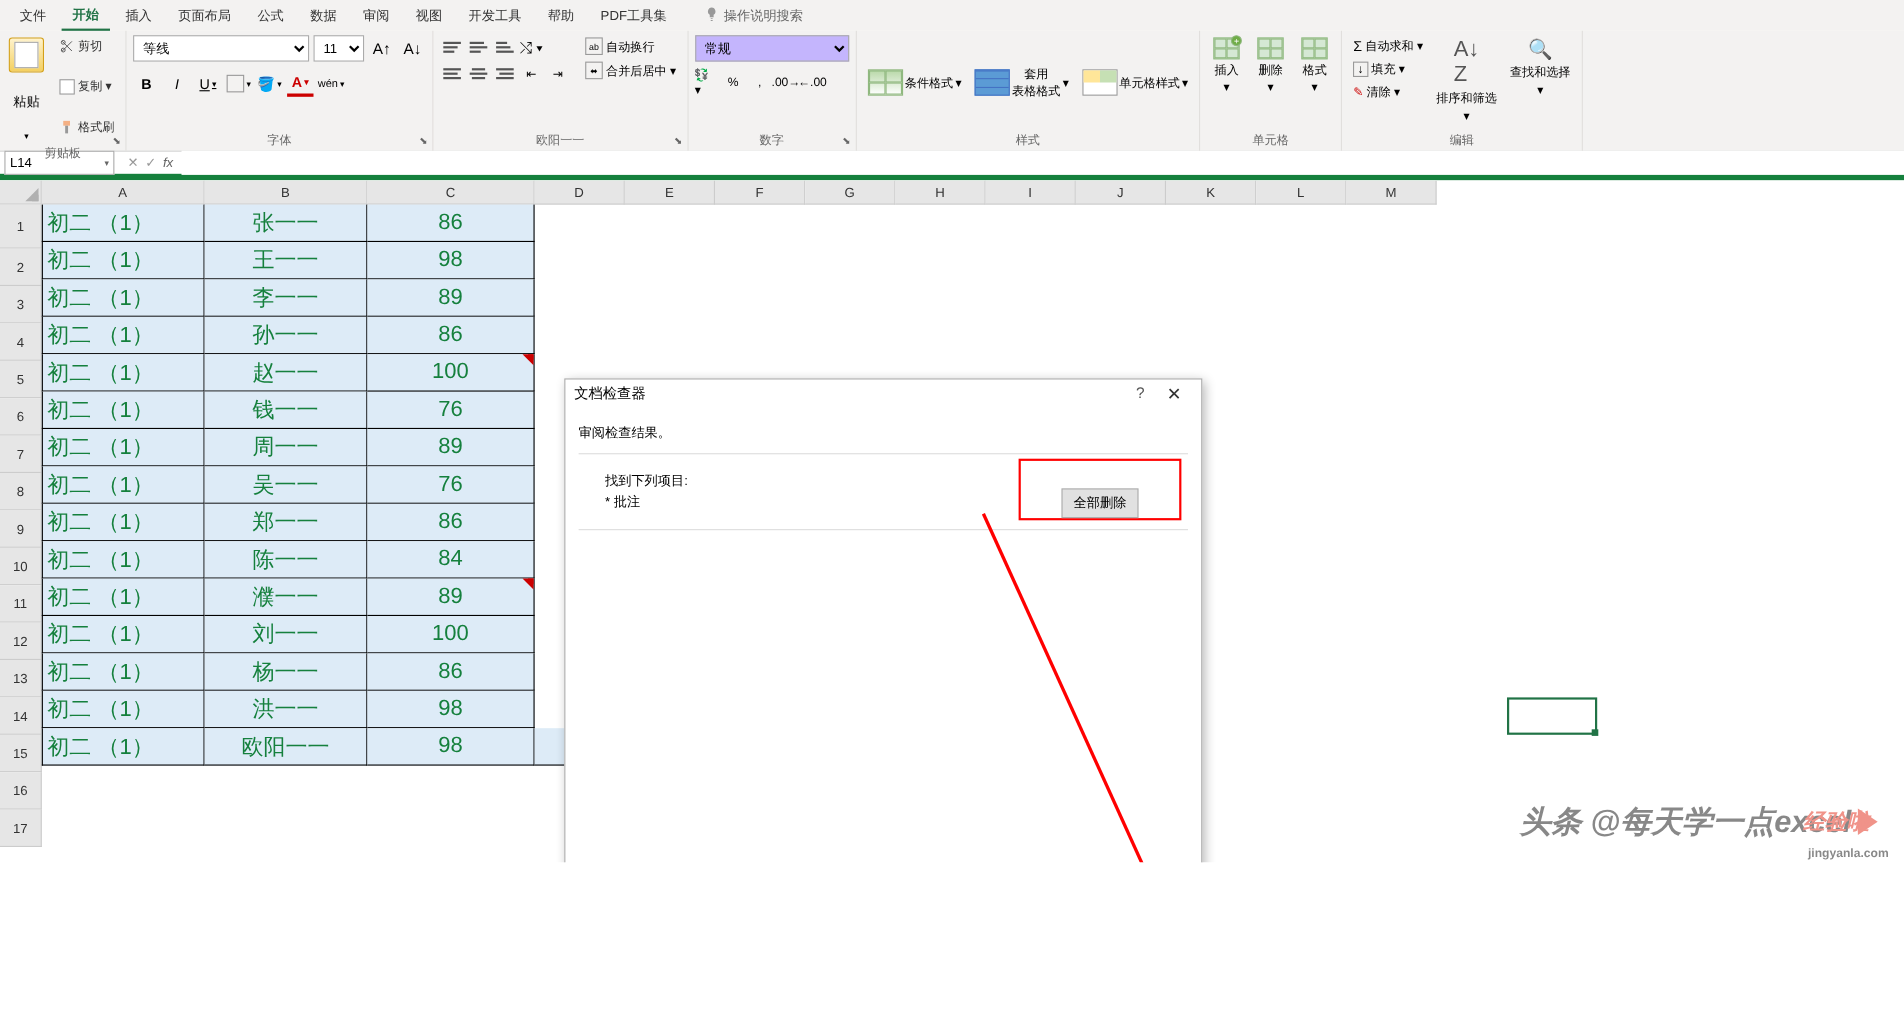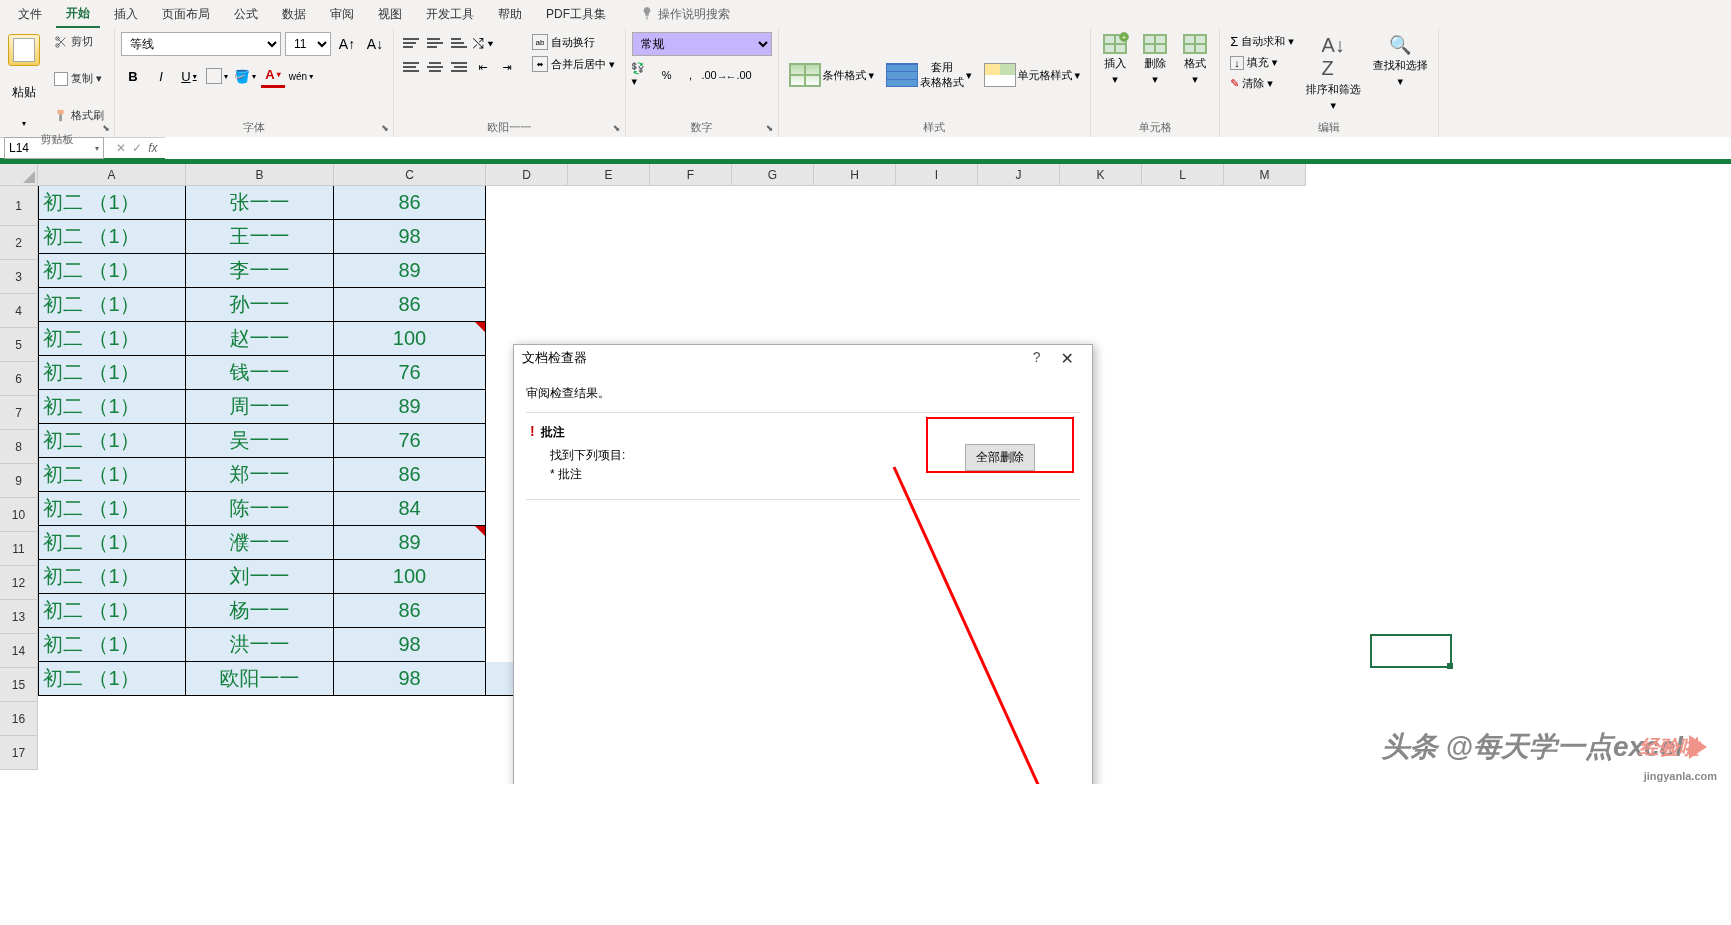--- a/index.html
+++ b/index.html
@@ -484,21 +484,20 @@
 
   <div class="dialog">
     <div class="dialog-title">
       <span>文档检查器</span>
       <span class="help-btn">?</span>
       <span class="close-btn">✕</span>
     </div>
     <div class="dialog-body">
       <div class="result-label">审阅检查结果。</div>
       <div class="result-box">
-        <div><span class="excl">!</span><span class="result-title">批注</span></div>
         <div class="result-sub">找到下列项目:</div>
         <div class="result-item">* 批注</div>
         <div class="highlight-box">
           <button class="delete-all-btn">全部删除</button>
         </div>
       </div>
       <svg class="arrow-annot" style="left:370px;top:80px;" width="200" height="420">
           <line x1="10" y1="10" x2="186" y2="398" stroke="#ff0000" stroke-width="3"></line>
           <polygon points="186,398 176,384 190,388" fill="#ff0000"></polygon>
         </svg>

